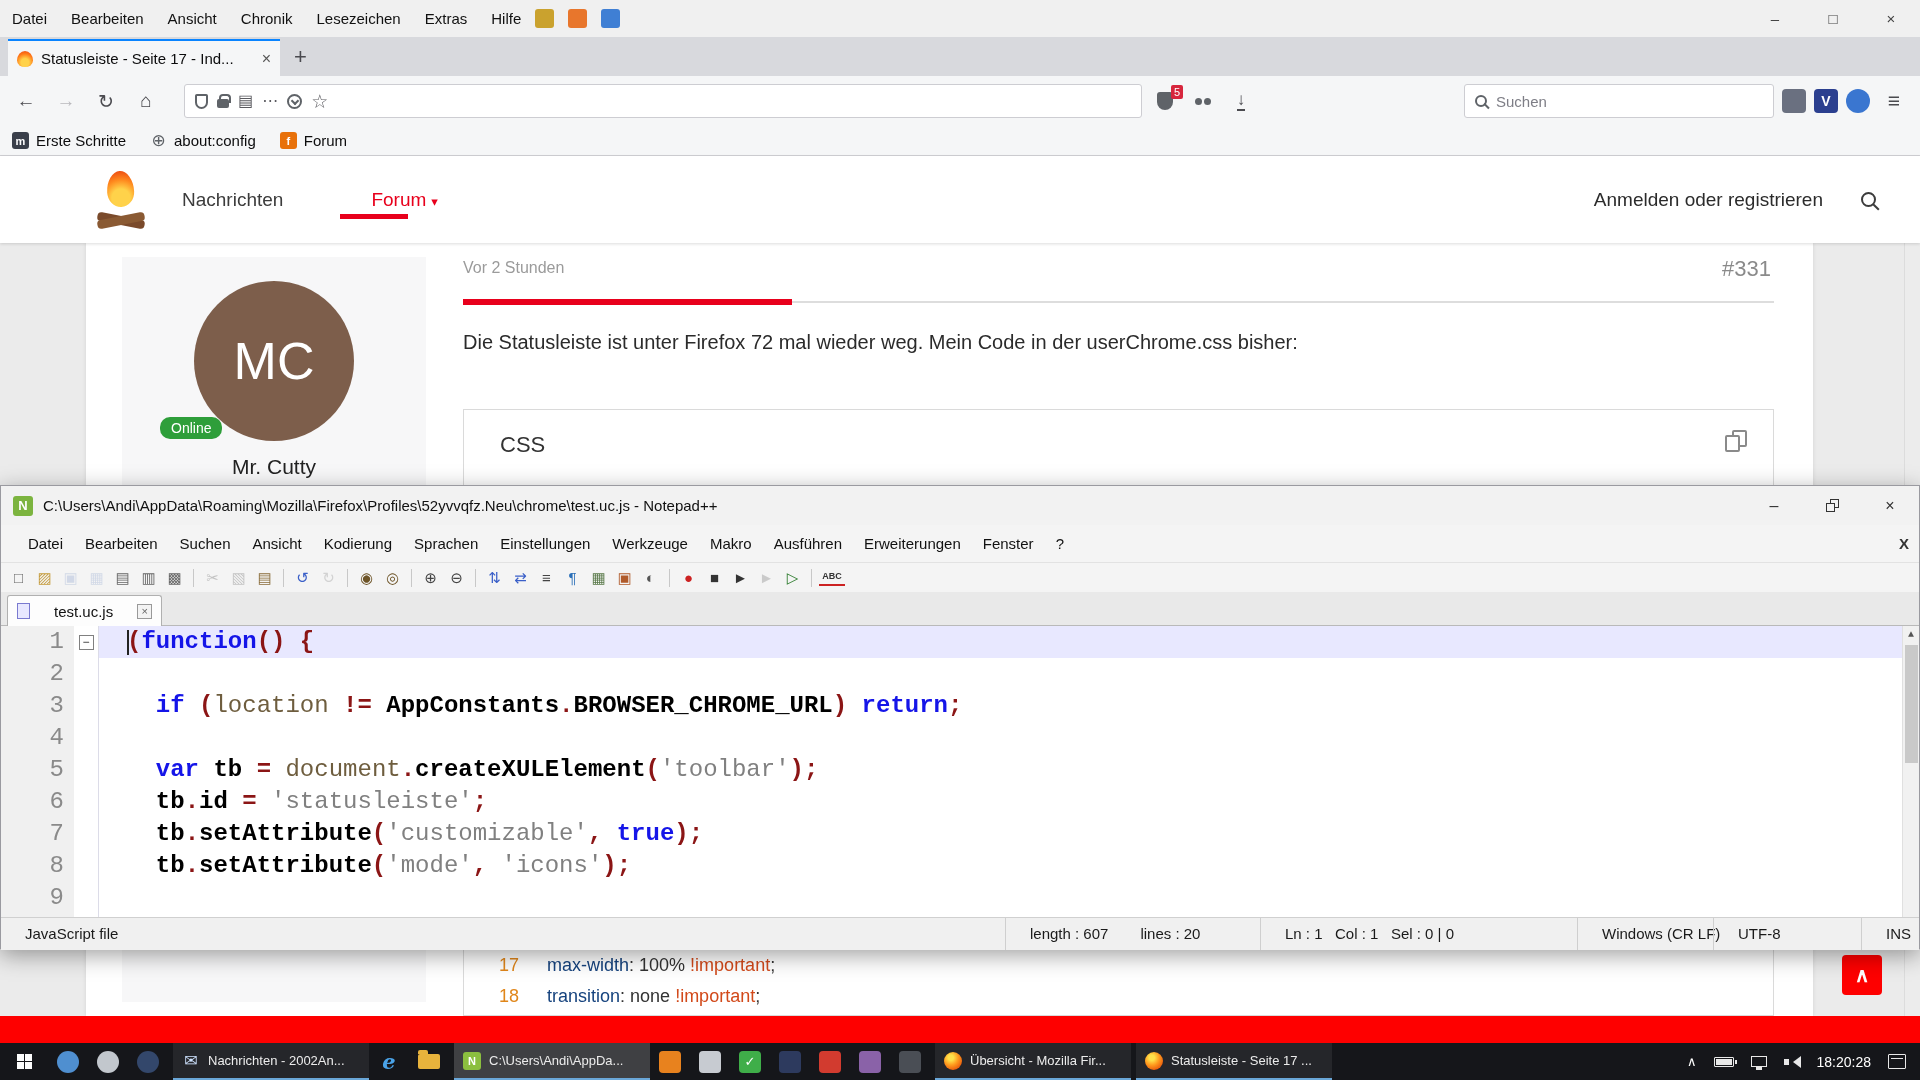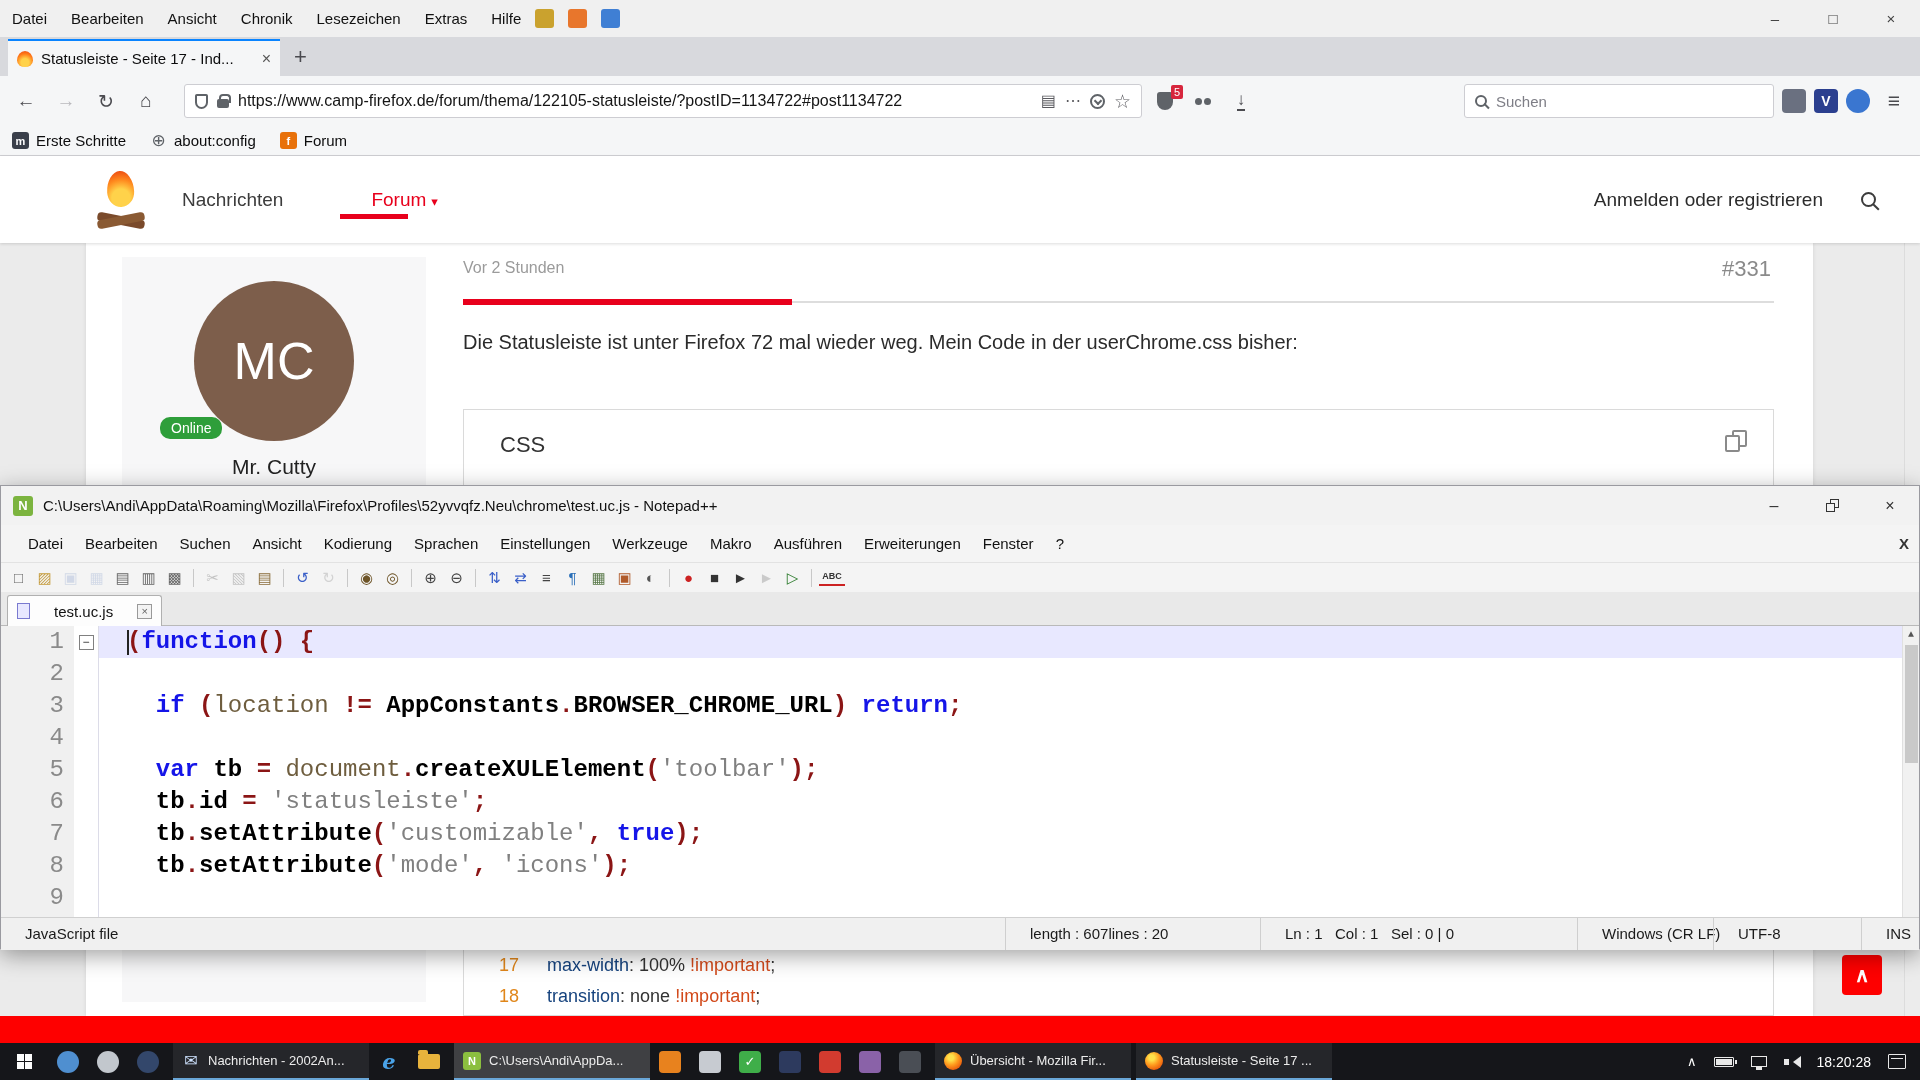--- a/index.html
+++ b/index.html
@@ -175,21 +175,21 @@
   .tk-st{color:#808080}
   .tk-pl{color:#000}
   .npp-scroll{position:absolute;right:0;top:0;width:17px;height:100%;background:#f1f1f1;border-left:1px solid #e0e0e0}
   .npp-scroll .up{height:17px;text-align:center;font-size:10px;color:#555;line-height:17px}
   .npp-thumb{position:absolute;left:2px;top:19px;width:13px;height:118px;background:#c9c9c9}
   .npp-status{position:absolute;left:0;top:431px;width:100%;height:33px;background:#f0f0f0;border-top:1px solid #d0d0d0;
               font-size:15px;color:#1a1a1a}
   .st-cell{position:absolute;top:0;height:100%;line-height:31px;padding-left:24px;border-left:1px solid #cfcfcf;white-space:pre}
   .st-type{left:0;border-left:none}
   .st-len{left:1004px;width:255px}
-  .st-lines-off{}
+  .st-lines-off{margin-left:32px}
   .st-pos{left:1259px;width:317px}
   .st-eol{left:1576px;width:136px}
   .st-enc{left:1712px;width:148px}
   .st-ins{left:1860px;right:0}
 
   
   .taskbar{position:absolute;left:0;top:1043px;width:100%;height:37px;background:#15161a;display:flex;
            align-items:center;z-index:20}
   .start{width:48px;height:100%;display:flex;align-items:center;justify-content:center;flex:none}
   .winlogo{display:grid;grid-template-columns:7px 7px;grid-template-rows:7px 7px;gap:1px}
@@ -258,21 +258,20 @@
   </div>
 
   <div class="ff-navbar">
     <span class="nav-btn">←</span>
     <span class="nav-btn disabled">→</span>
     <span class="nav-btn">↻</span>
     <span class="nav-btn">⌂</span>
     <div class="urlbar">
       <span class="shield"></span>
       <span class="lock"></span>
-      <span class="url-text">https://www.camp-firefox.de/forum/thema/122105-statusleiste/?postID=1134722#post1134722</span>
       <span class="small-ico">▤</span>
       <span class="small-ico">⋯</span>
       <span class="pocket"></span>
       <span class="small-ico star-ico">☆</span>
     </div>
     <span class="ext-btn">
       <span class="ext-shield"></span>
       <span class="badge">5</span>
     </span>
     <span class="ext-btn">

